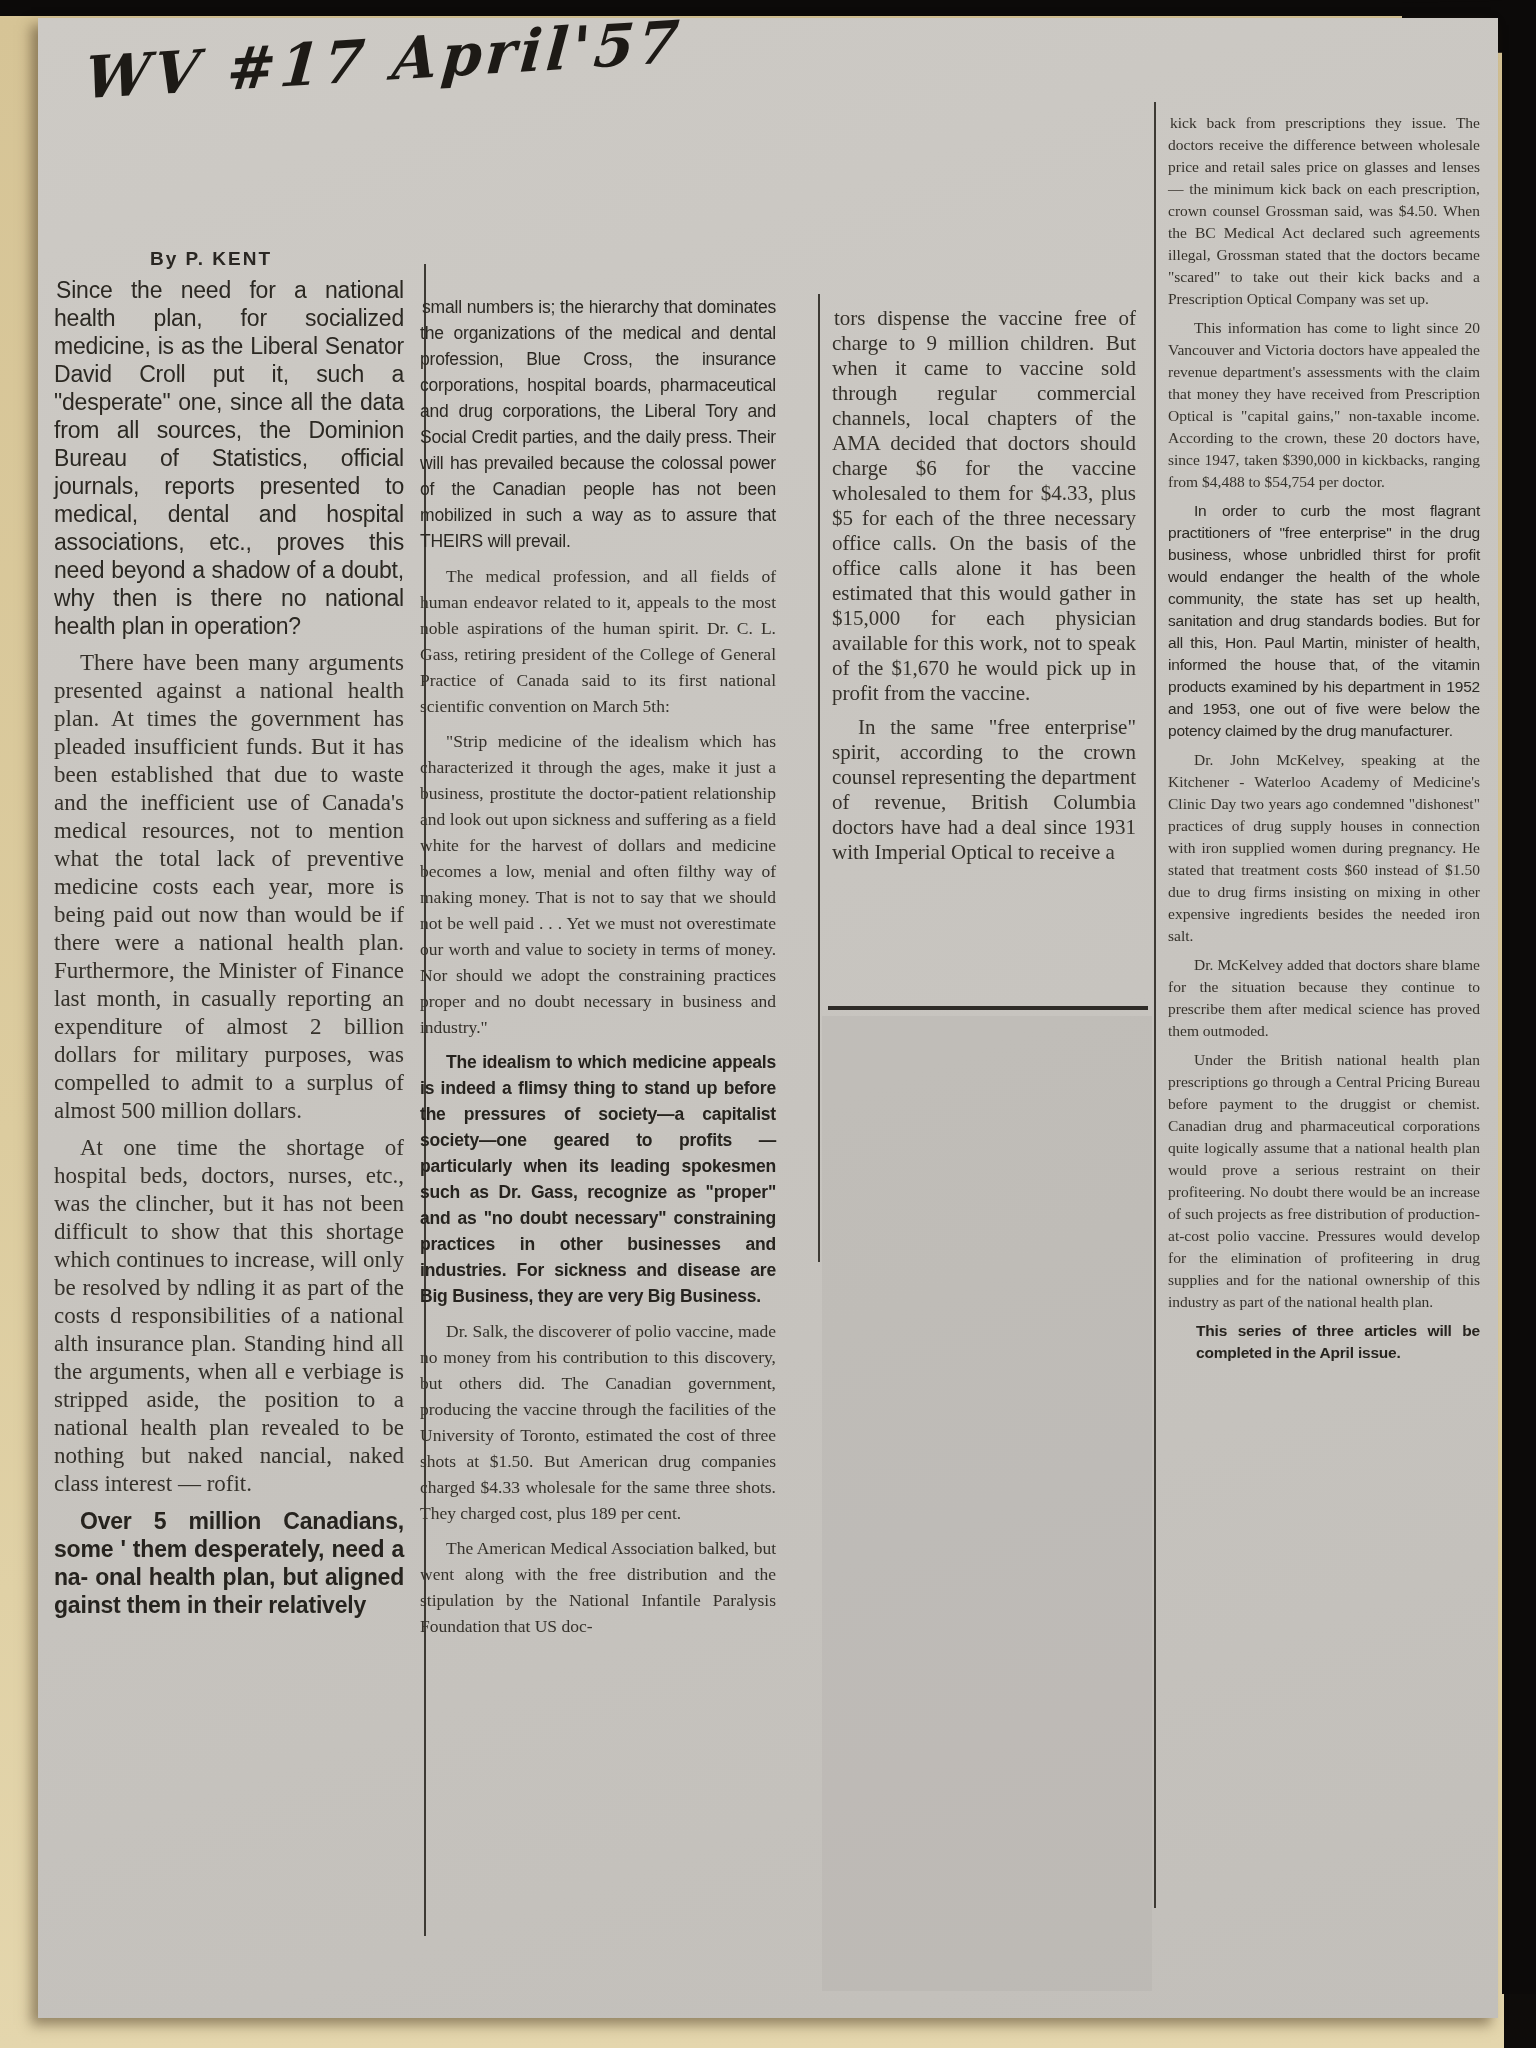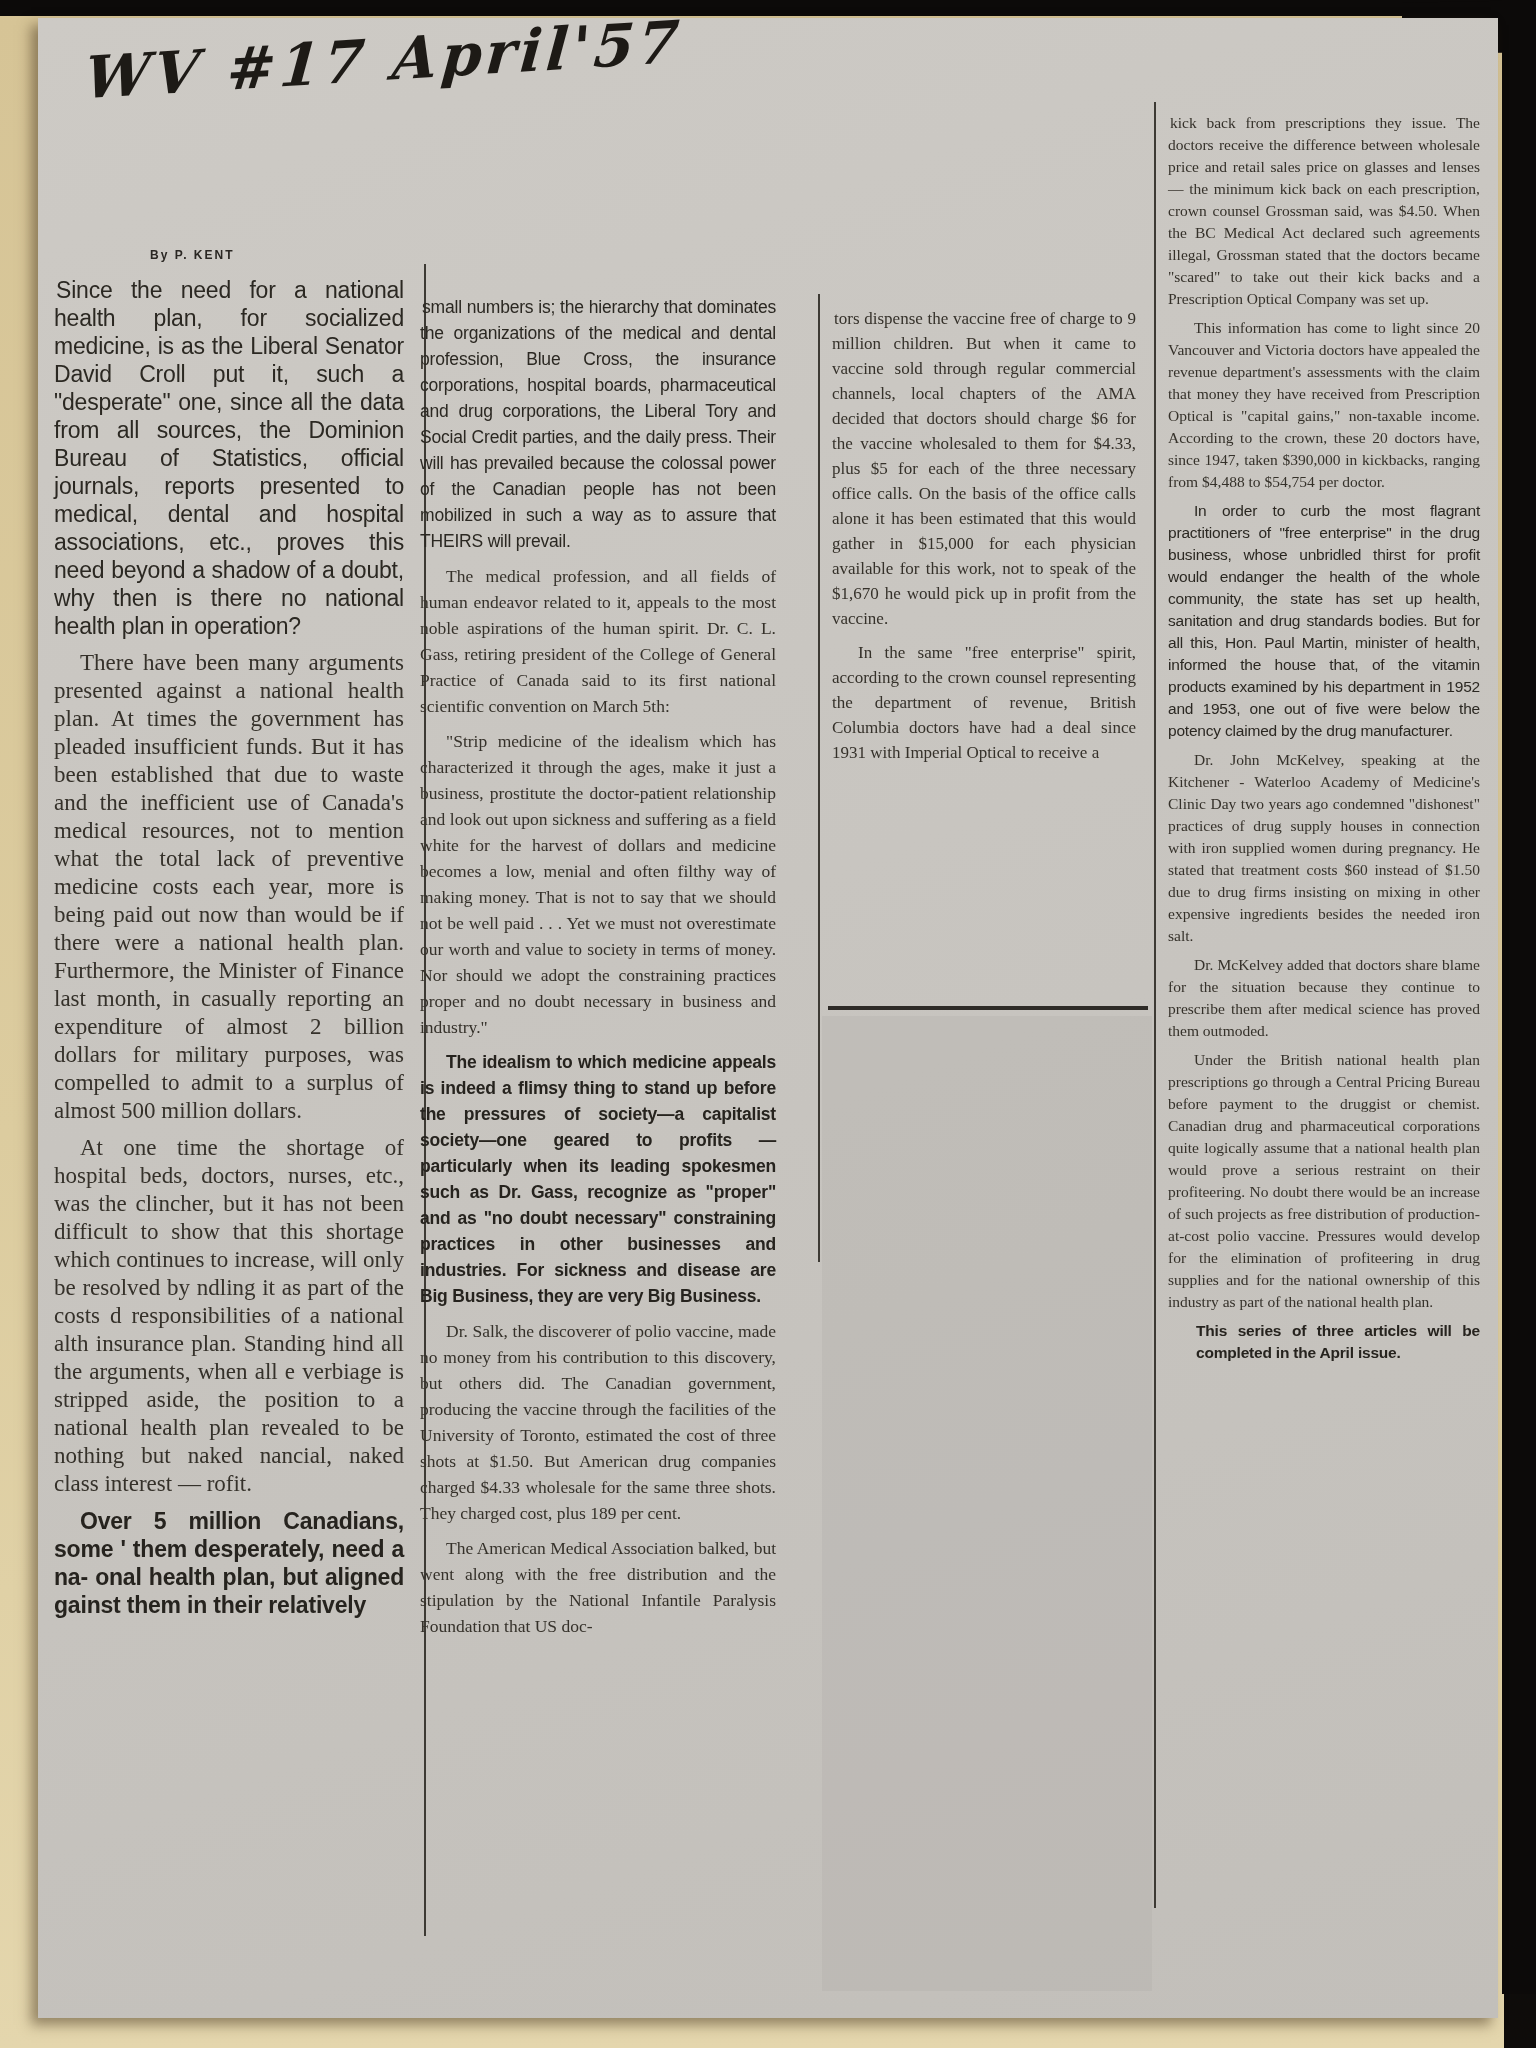--- a/index.html
+++ b/index.html
@@ -17,34 +17,34 @@
   .handwriting{position:absolute;left:50px;top:26px;font-family:"DejaVu Serif",serif;
         font-style:italic;font-weight:bold;font-size:58px;color:#1d1a16;
         transform:rotate(-3.5deg) skewX(-8deg);transform-origin:left top;
         letter-spacing:4px;white-space:nowrap;}
   .headline-strip{position:absolute;left:6px;top:118px;width:1106px;height:104px;
         background:linear-gradient(180deg,#dcd9d3 0%,#d7d4ce 100%);}
   .headline{position:absolute;left:16px;top:6px;font-family:"Liberation Sans",sans-serif;
         font-weight:bold;font-size:82px;line-height:92px;color:#181614;white-space:nowrap;
         transform:scaleX(0.85);transform-origin:left center;letter-spacing:1px;}
   .byline{position:absolute;left:112px;top:230px;font-family:"Liberation Sans",sans-serif;
-        font-weight:bold;font-size:12px;letter-spacing:2px;color:#2a2723;}
+        font-weight:bold;font-size:19px;letter-spacing:2px;color:#2a2723;}
   .col{position:absolute;}
   .col p{margin:0 8px 9px 0;text-align:justify;text-indent:26px;color:#35312a;}
   .col p.first{text-indent:2px;}
   .serif{font-family:"Liberation Serif",serif;}
   .sans{font-family:"Liberation Sans",sans-serif;color:#2b2822 !important;letter-spacing:-0.2px;}
   .sansbold{font-family:"Liberation Sans",sans-serif;font-weight:bold;color:#26231e !important;
         letter-spacing:-0.2px;}
   .col1{left:16px;top:258px;width:358px;}
   .col1 p{font-size:23px;line-height:28px;}
   .col2{left:382px;top:276px;width:364px;}
   .col2 p{font-size:17.5px;line-height:26px;}
   .col3{left:794px;top:288px;width:312px;}
-  .col3 p{font-size:17px;line-height:25px;}
+  .col3 p{font-size:21px;line-height:25px;}
   .col4{left:1130px;top:94px;width:320px;}
   .col4 p{font-size:15.5px;line-height:22px;margin-bottom:7px;}
   .col4 p.closing{text-indent:0;padding-left:28px;}
   .vrule{position:absolute;width:2px;background:#3d3a34;}
   .vrule1{left:386px;top:246px;height:1672px;}
   .vrule2{left:780px;top:276px;height:968px;}
   .vrule3{left:1116px;top:84px;height:1806px;}
   .hrule{position:absolute;left:790px;top:988px;width:320px;height:4px;background:#2e2b27;}
   .fade-area{position:absolute;left:784px;top:998px;width:330px;height:975px;
         background:rgba(175,173,170,0.30);}

